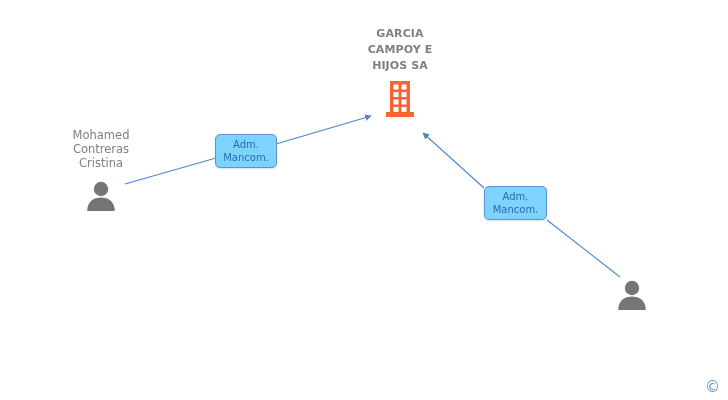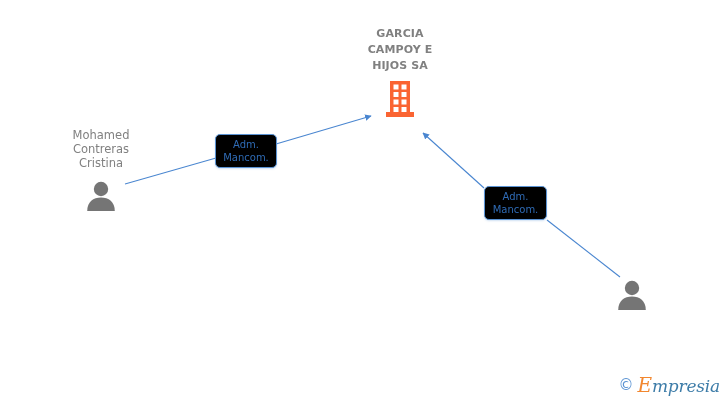--- a/index.html
+++ b/index.html
@@ -68,21 +68,21 @@
     display: block;
     margin: 0 auto;
   }
   .person-node.left .person-icon  { margin-top: 11px; }
   .person-node.right .person-icon { margin-bottom: 7px; }
 
   
   .rel-box {
     position: absolute;
     box-sizing: border-box;
-    background: #000000;
+    background: #7dd3fc;
     border: 1px solid #5b93d3;
     border-radius: 5px;
     box-shadow: 0 1px 2px rgba(91,147,211,0.28);
     color: #2f6bb5;
     font-size: 10px;
     line-height: 13px;
     text-align: center;
     padding-top: 3px;
     white-space: pre-line;
     font-family: "DejaVu Sans", "Liberation Sans", sans-serif;
@@ -177,16 +177,15 @@
   </div>
 
   <div class="rel-box left">Adm.
 Mancom.</div>
 
   <div class="rel-box right">Adm.
 Mancom.</div>
 
   <div class="watermark">
     <span class="wm-copy">©</span>
-    <span class="wm-brand"><span class="cap">E</span><span>mpresia</span></span>
   </div>
 
 </div>
 
 </body></html>

